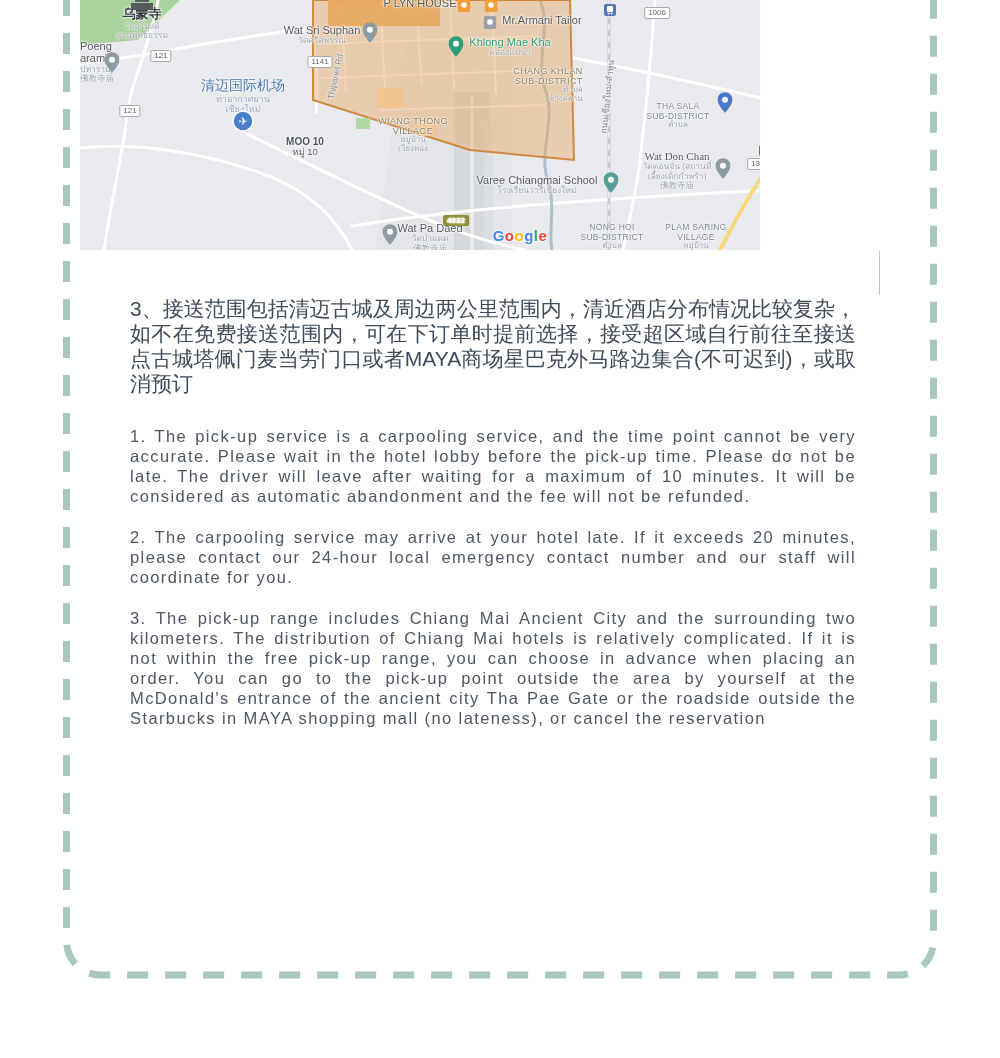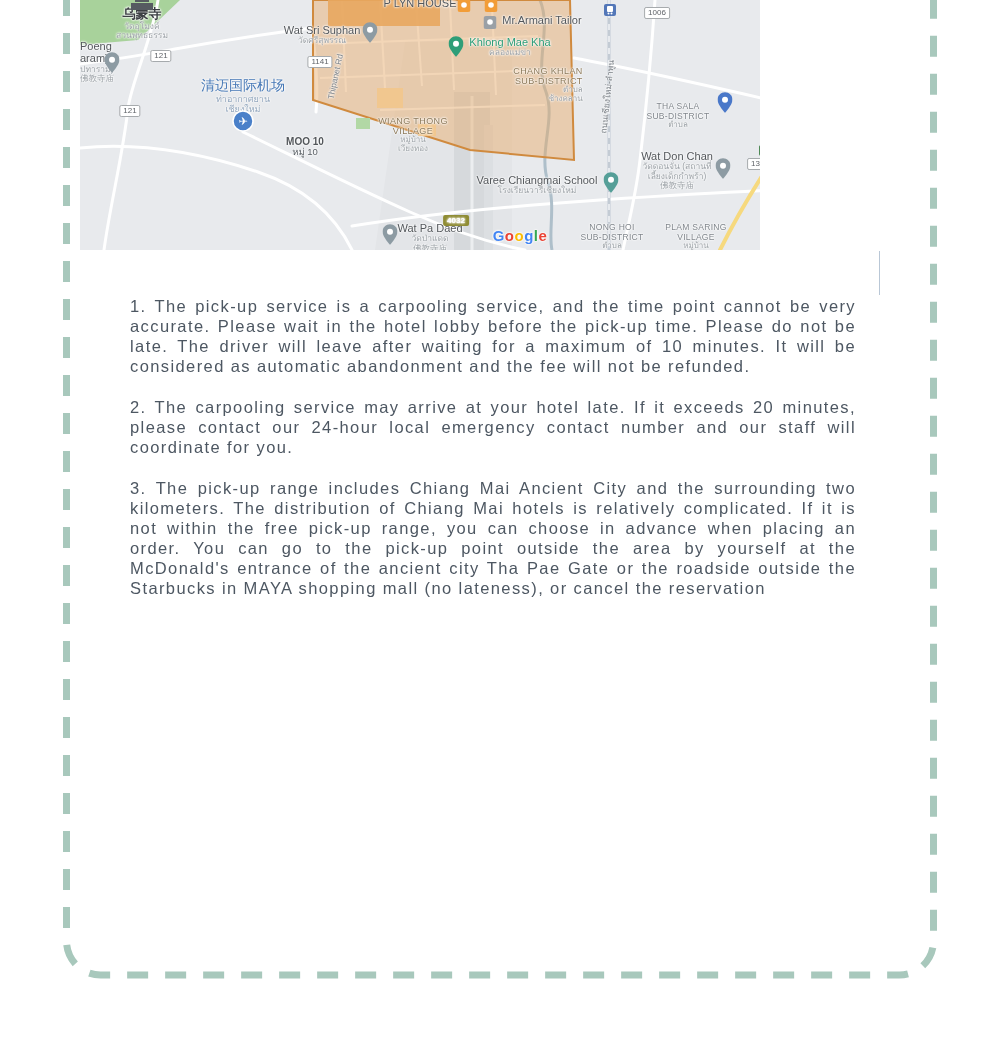--- a/index.html
+++ b/index.html
@@ -175,21 +175,21 @@
         <div class="map-label" style="left: 532px; top: 223px; transform: translateX(-50%);">
           <div class="area-g">NONG HOI</div>
           <div class="area-g">SUB-DISTRICT</div>
           <div class="thai-s">ตำบล</div>
         </div>
         <div class="map-label" style="left: 616px; top: 223px; transform: translateX(-50%);">
           <div class="area-g">PLAM SARING</div>
           <div class="area-g">VILLAGE</div>
           <div class="thai-s">หมู่บ้าน</div>
         </div>
-        <div class="map-label" style="left: 597px; top: 150px; transform: translateX(-50%);">
+        <div class="map-label" style="left: 597px; top: 150px; transform: translateX(-50%); font-family: Liberation Serif, serif;">
           <div class="nd">Wat Don Chan</div>
           <div class="thai">วัดดอนจั่น (สถานที่</div>
           <div class="thai">เลี้ยงเด็กกำพร้า)</div>
           <div class="thai">佛教寺庙</div>
         </div>
         <div class="map-label" style="left: 692px; top: 139px; transform: translateX(-50%);"><div class="badge-green">3029</div></div>
         <div class="map-label" style="left: 680px; top: 152px; transform: translateX(-50%);"><div class="badge-white">1317</div></div>
         <div class="map-label" style="left: 713px; top: 167px; transform: translateX(-50%);">
           <div class="thai-d">หมู่6</div>
         </div>
@@ -279,20 +279,21 @@
             <path d="M8 0C3.6 0 0 3.6 0 8c0 5.3 8 14 8 14s8-8.7 8-14c0-4.4-3.6-8-8-8z" fill="#4a78c9"></path>
             <circle cx="8" cy="8" r="3.2" fill="#fff"></circle>
           </svg></span>
       </div>
   </div>
 
   <div class="vline"></div>
 
   <div class="notes">
     <section class="zh">
+      <p>3、接送范围包括清迈古城及周边两公里范围内，清近酒店分布情况比较复杂，如不在免费接送范围内，可在下订单时提前选择，接受超区域自行前往至接送点古城塔佩门麦当劳门口或者MAYA商场星巴克外马路边集合(不可迟到)，或取消预订</p>
     </section>
     <section class="en">
       <p>1. The pick-up service is a carpooling service, and the time point cannot be very accurate. Please wait in the hotel lobby before the pick-up time. Please do not be late. The driver will leave after waiting for a maximum of 10 minutes. It will be considered as automatic abandonment and the fee will not be refunded.</p>
       <p>2. The carpooling service may arrive at your hotel late. If it exceeds 20 minutes, please contact our 24-hour local emergency contact number and our staff will coordinate for you.</p>
       <p>3. The pick-up range includes Chiang Mai Ancient City and the surrounding two kilometers. The distribution of Chiang Mai hotels is relatively complicated. If it is not within the free pick-up range, you can choose in advance when placing an order. You can go to the pick-up point outside the area by yourself at the McDonald's entrance of the ancient city Tha Pae Gate or the roadside outside the Starbucks in MAYA shopping mall (no lateness), or cancel the reservation</p>
     </section>
   </div>
 
 </div>
 

